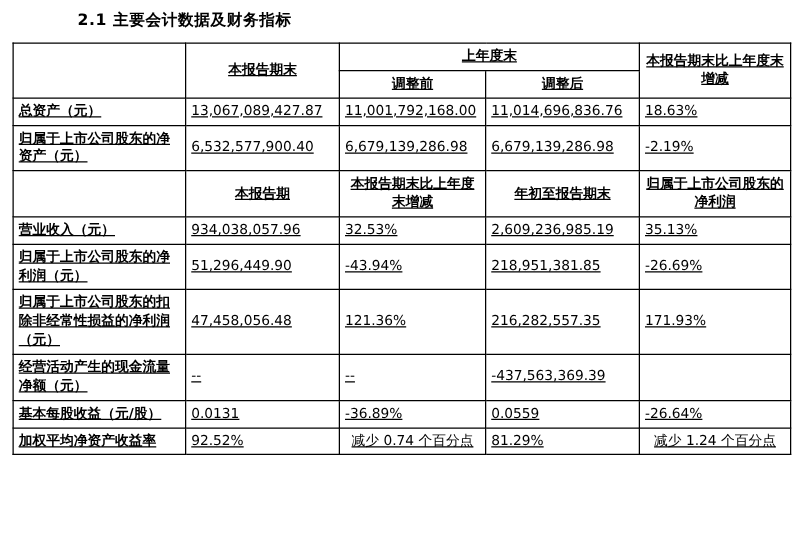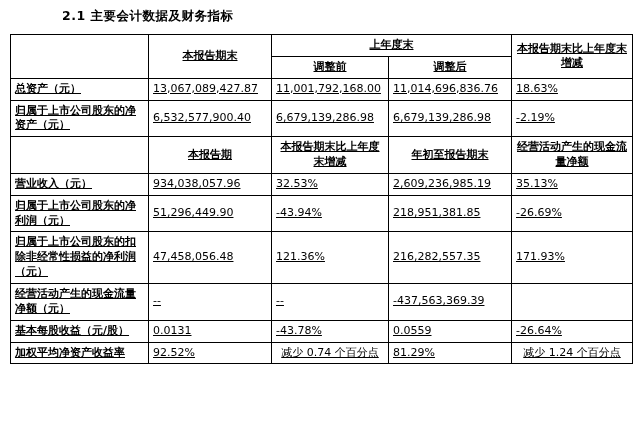--- a/index.html
+++ b/index.html
@@ -119,21 +119,21 @@
         <td class="c-num">6,679,139,286.98</td>
         <td class="c-num">6,679,139,286.98</td>
         <td class="c-num">-2.19%</td>
       </tr>
 
       <tr>
         <td class="c-head"></td>
         <td class="c-head">本报告期</td>
         <td class="c-head">本报告期末比上年度末增减</td>
         <td class="c-head">年初至报告期末</td>
-        <td class="c-head">经营活动产生的现金流量净额</td>
+        <td class="c-head">归属于上市公司股东的净利润</td>
       </tr>
 
       <tr>
         <td class="c-label">营业收入（元）</td>
         <td class="c-num">934,038,057.96</td>
         <td class="c-num">32.53%</td>
         <td class="c-num">2,609,236,985.19</td>
         <td class="c-num">35.13%</td>
       </tr>
 
@@ -157,21 +157,21 @@
         <td class="c-label">经营活动产生的现金流量净额（元）</td>
         <td class="c-num">--</td>
         <td class="c-num">--</td>
         <td class="c-num">-437,563,369.39</td>
         <td class="c-num"></td>
       </tr>
 
       <tr>
         <td class="c-label nowrap">基本每股收益（元/股）</td>
         <td class="c-num">0.0131</td>
-        <td class="c-num">-43.78%</td>
+        <td class="c-num">-36.89%</td>
         <td class="c-num">0.0559</td>
         <td class="c-num">-26.64%</td>
       </tr>
 
       <tr>
         <td class="c-label nowrap">加权平均净资产收益率</td>
         <td class="c-num">92.52%</td>
         <td class="c-center">减少 0.74 个百分点</td>
         <td class="c-num">81.29%</td>
         <td class="c-center">减少 1.24 个百分点</td>

